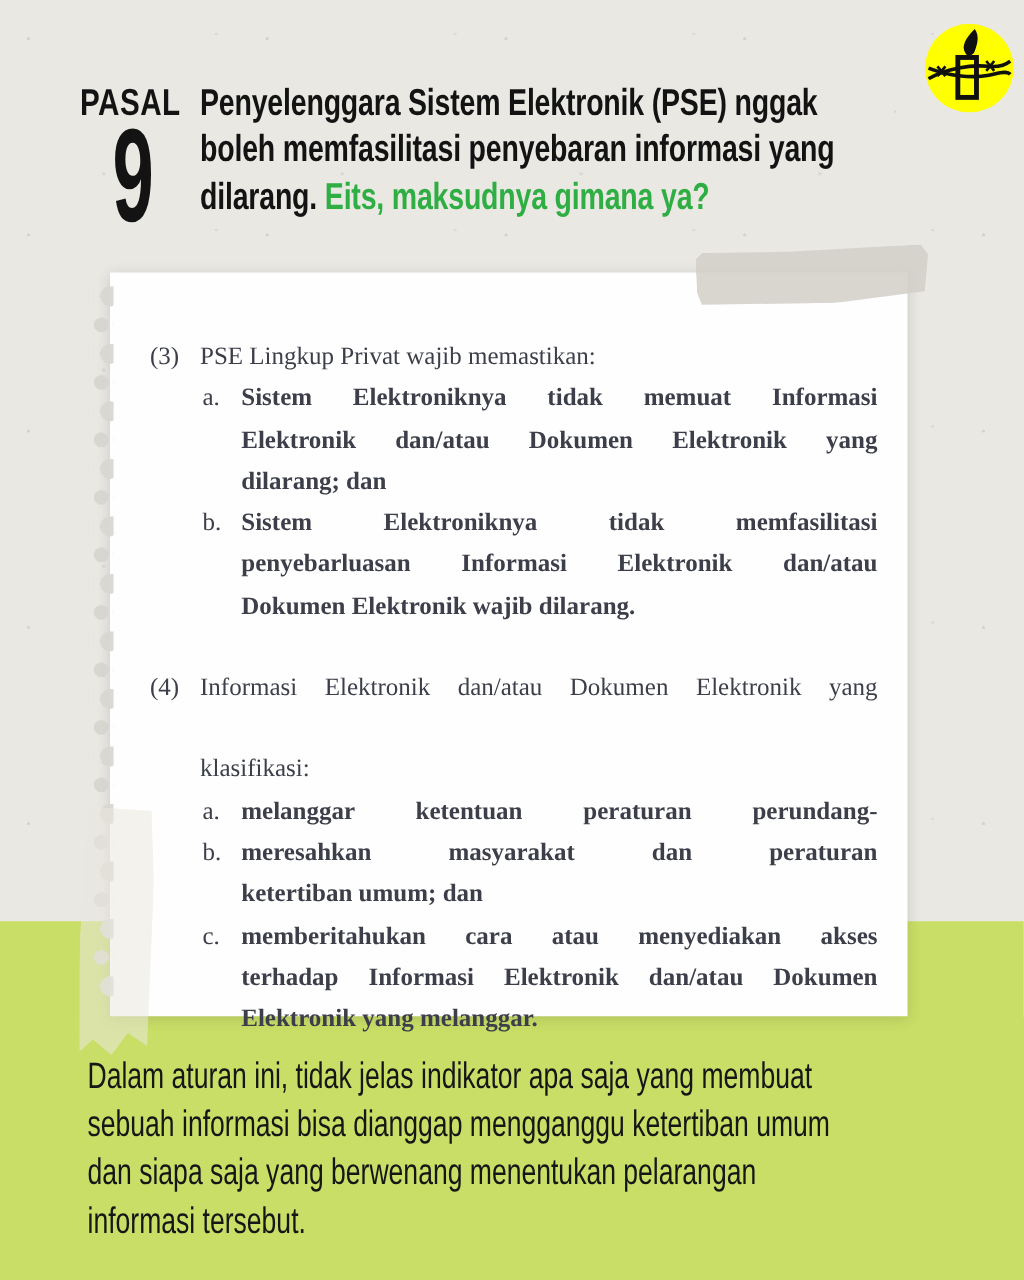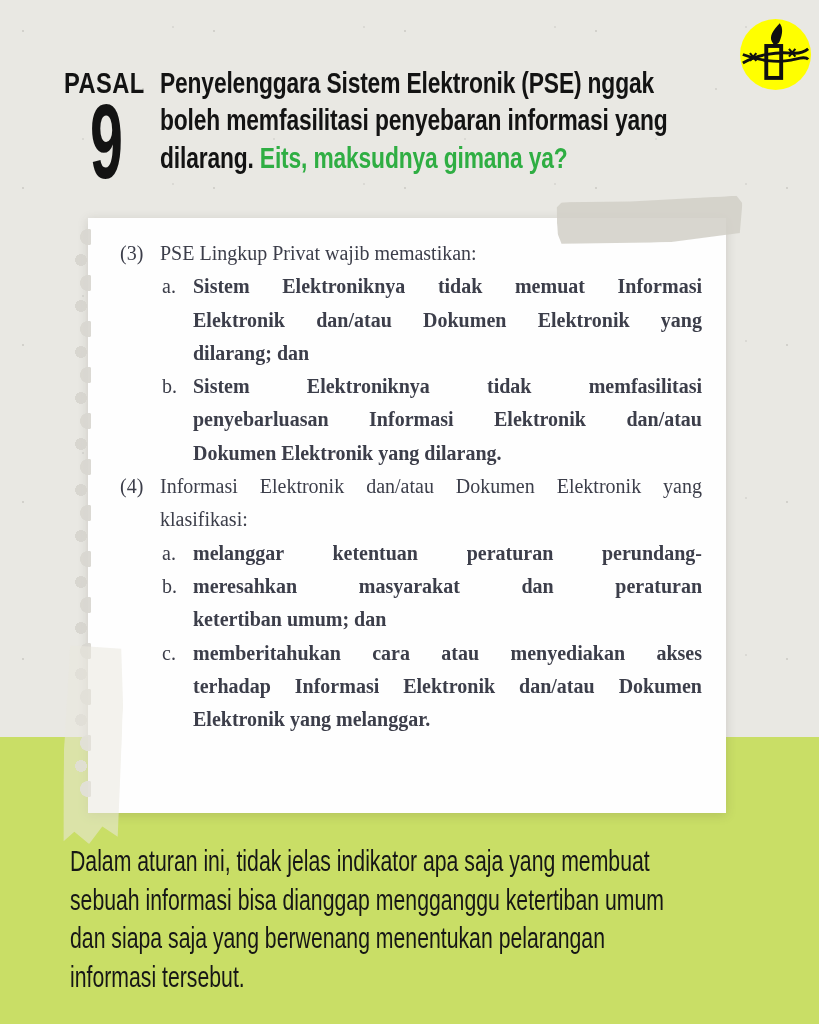--- a/index.html
+++ b/index.html
@@ -54,21 +54,21 @@
   }
   .paper-content{
     position:absolute;left:0;top:0;right:0;padding-top:19px;
     font-family:"Liberation Serif", serif;font-size:20px;color:#3c3e4a;
   }
   .doc-line{position:relative;height:33.3px;line-height:33.3px;}
   .marker{position:absolute;top:0;}
   .m1{left:32px;}
   .m2{left:74px;}
   .ltext{display:block;margin-right:24px;}
-  .lvl1 .ltext{margin-left:72px;}
+  .lvl1 .ltext{margin-left:72px;margin-top:32px;}
   .lvl2 .ltext{margin-left:105px;font-weight:bold;}
   .just .ltext{text-align:justify;text-align-last:justify;}
 
   
   .tape-tr{
     position:absolute;left:557px;top:199px;width:186px;height:44px;
     background:rgba(209,207,199,.85);transform:rotate(-2.2deg);
     clip-path:polygon(0% 12%,3% 0%,40% 4%,97% 0%,100% 18%,98% 85%,60% 100%,2% 94%,0% 70%);
   }
   .tape-left{
@@ -141,21 +141,21 @@
         <span class="ltext">dilarang; dan</span>
       </div>
       <div class="doc-line lvl2 just">
         <span class="marker m2">b.</span>
         <span class="ltext">Sistem Elektroniknya tidak memfasilitasi</span>
       </div>
       <div class="doc-line lvl2 just">
         <span class="ltext">penyebarluasan Informasi Elektronik dan/atau</span>
       </div>
       <div class="doc-line lvl2">
-        <span class="ltext">Dokumen Elektronik yang dilarang.</span>
+        <span class="ltext">Dokumen Elektronik wajib dilarang.</span>
       </div>
       <div class="doc-line lvl1 just">
         <span class="marker m1">(4)</span>
         <span class="ltext">Informasi Elektronik dan/atau Dokumen Elektronik yang</span>
       </div>
       <div class="doc-line lvl1">
         <span class="ltext">klasifikasi:</span>
       </div>
       <div class="doc-line lvl2 just">
         <span class="marker m2">a.</span>

